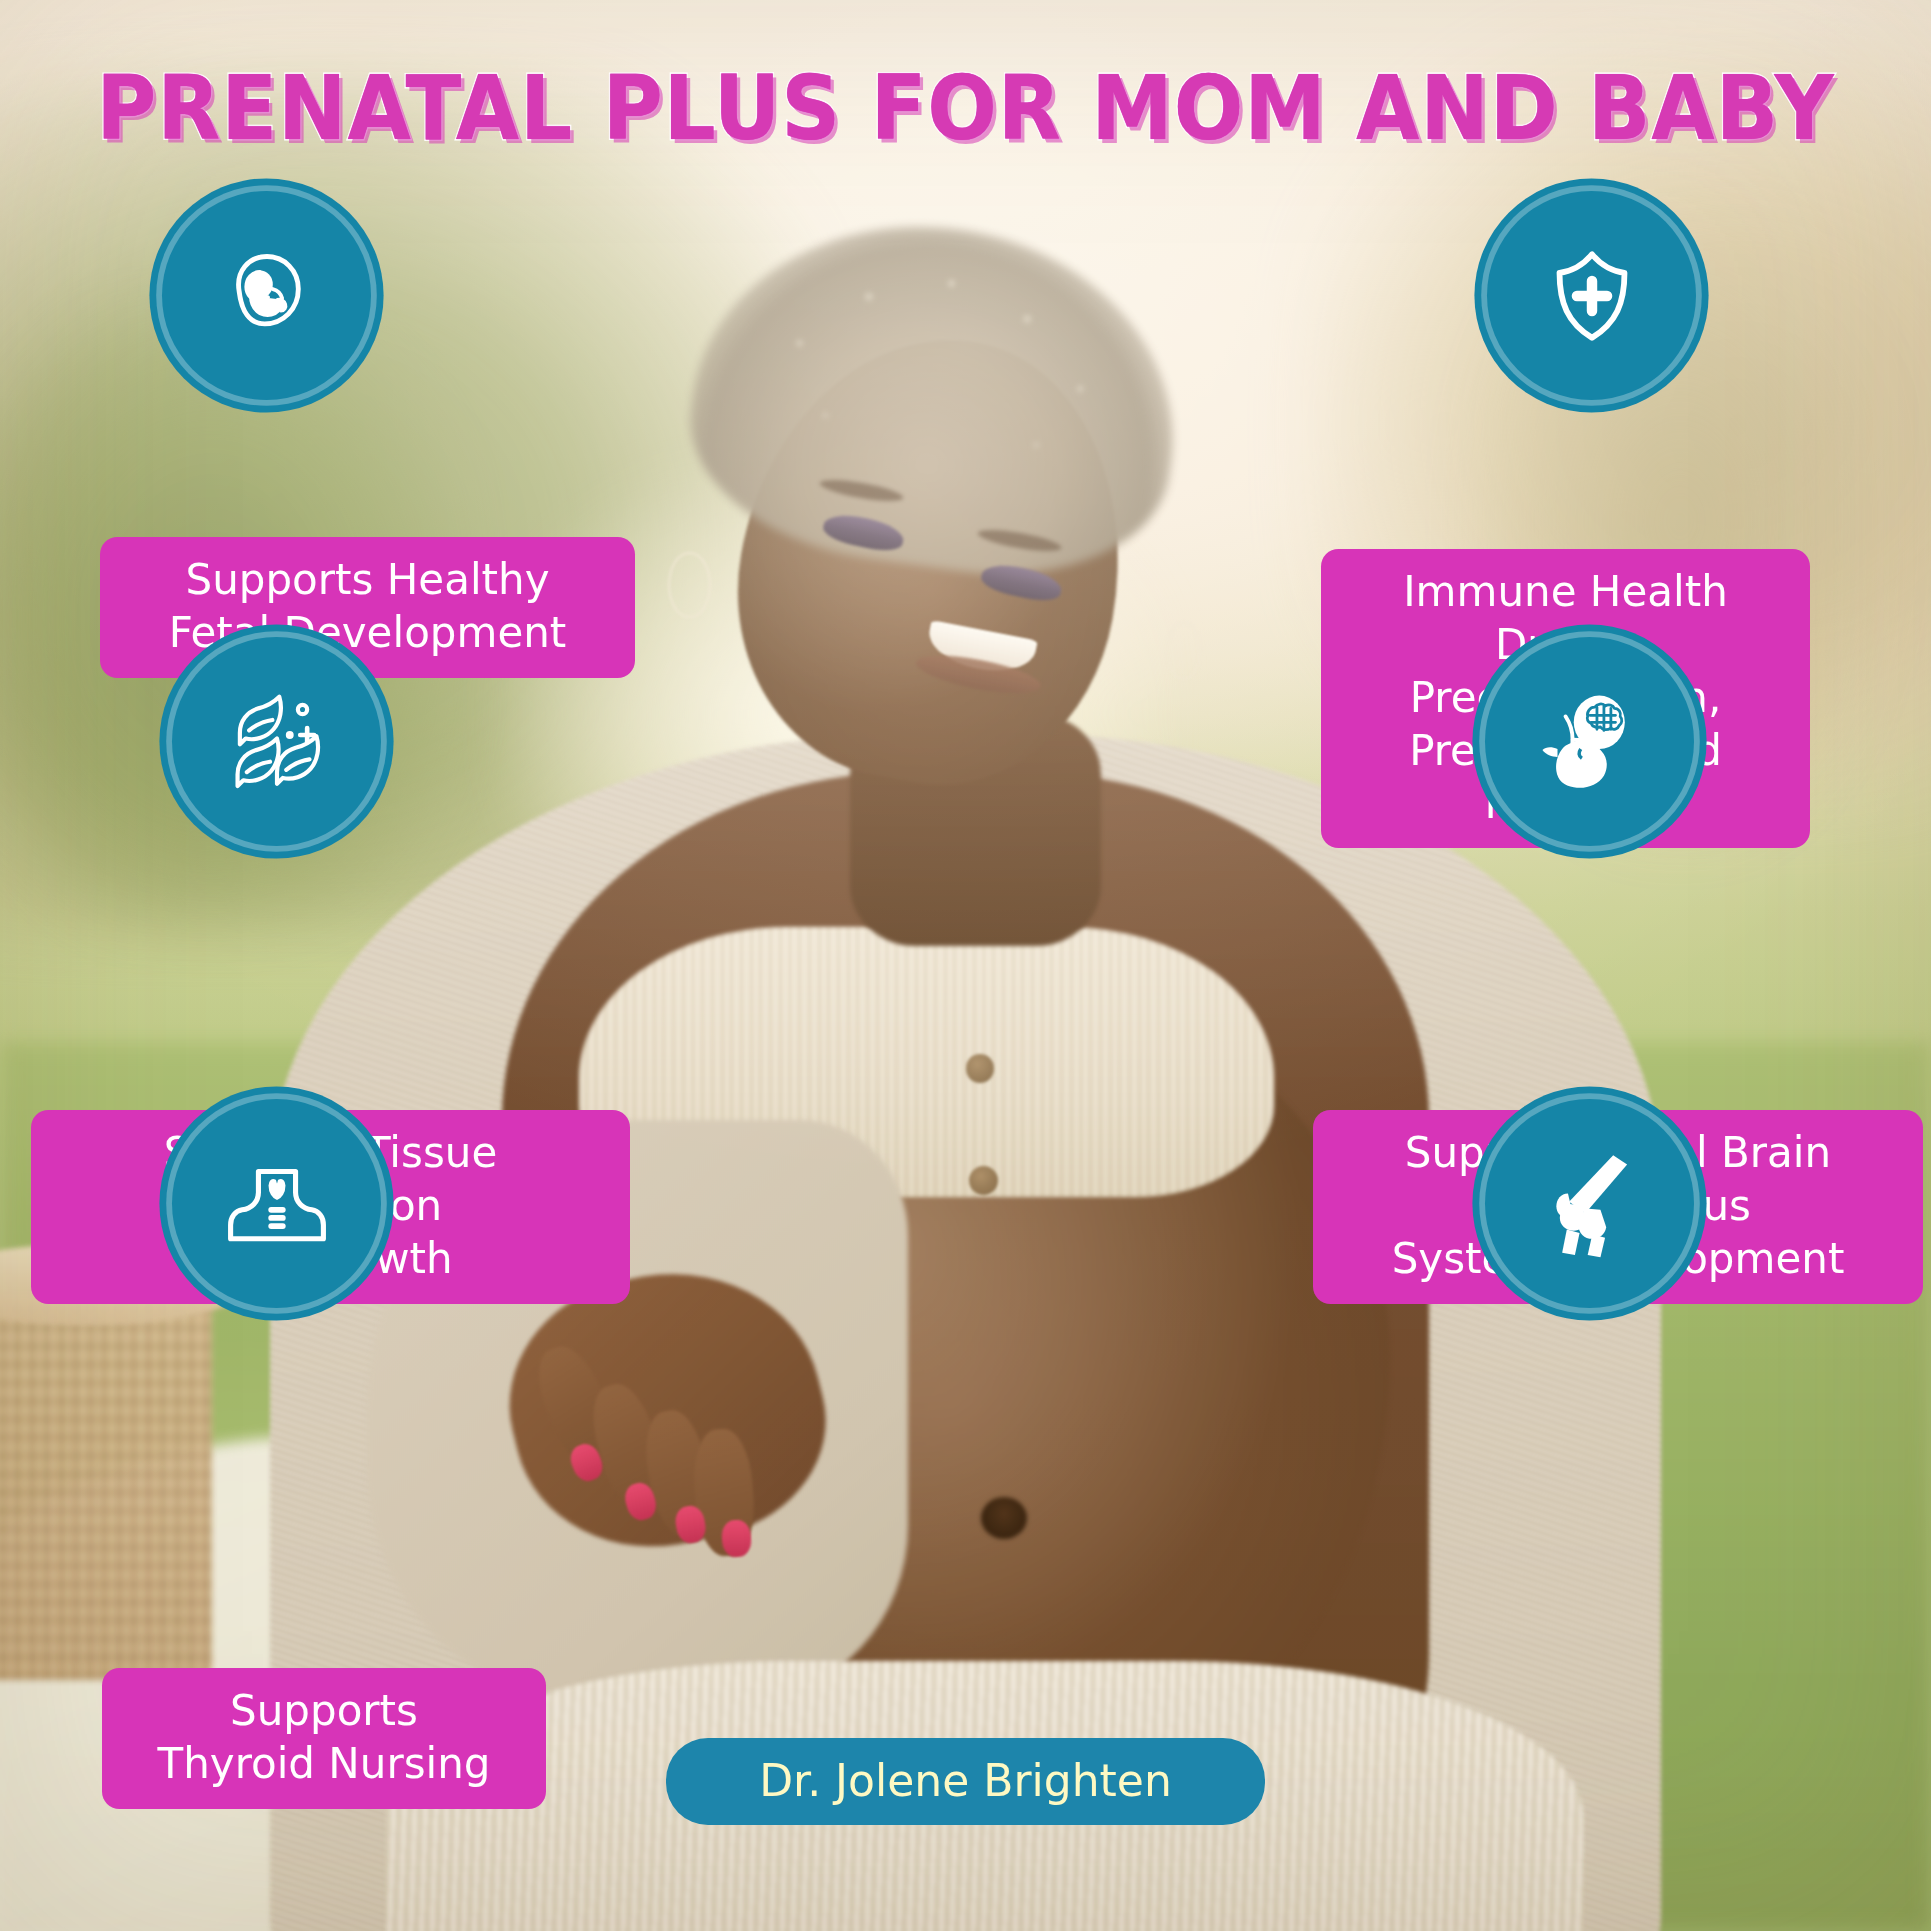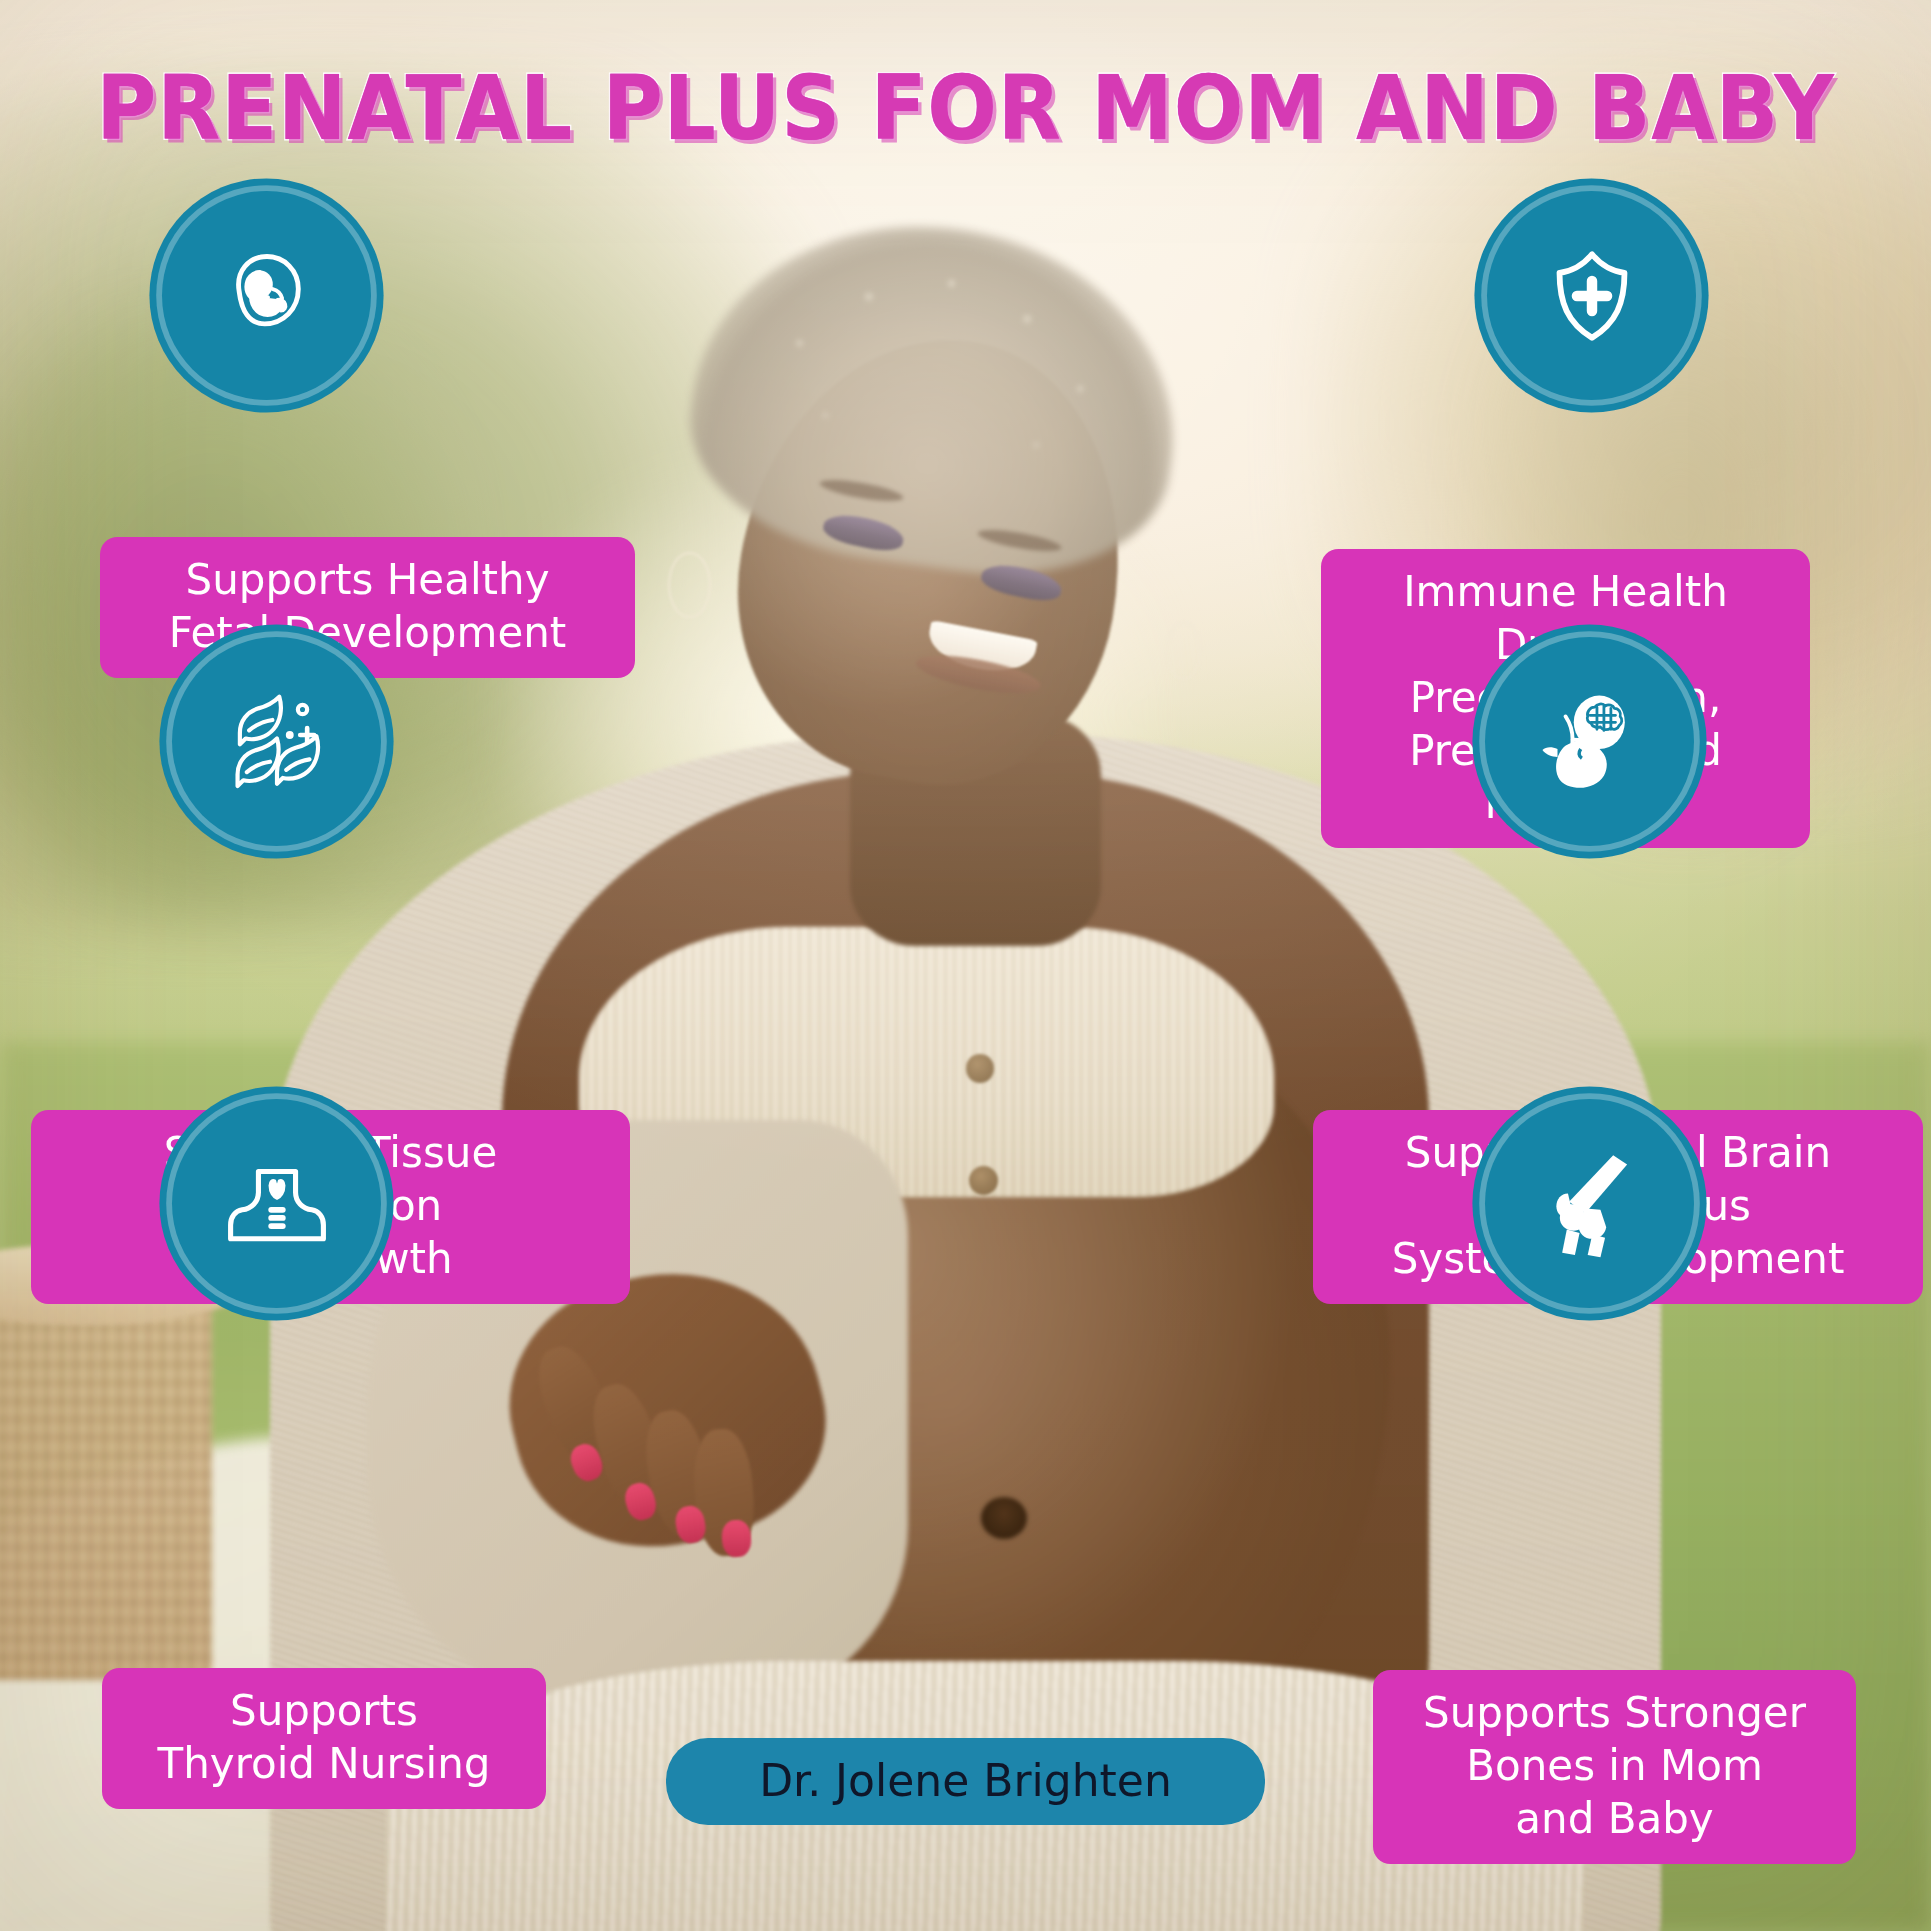--- a/index.html
+++ b/index.html
@@ -322,21 +322,21 @@
     padding:17.4px 29px;
     text-align:center;
     white-space:pre-line;
   }
 
   
   .name-pill{
     position:absolute;
     background:#1d85ab;
     border-radius:42px;
-    color:#0f172a;
+    color:#fef9c3;
     font-family:"DejaVu Sans", sans-serif;
     font-size:44px;
     line-height:1.1;
     padding:19.3px 44px;
     text-align:center;
     white-space:nowrap;
   }
 
   
   #badge-fetal   { left:162px;  top:191px;  }
@@ -504,21 +504,18 @@
         <svg viewBox="0 0 100 100" fill="#ffffff">
           <path d="M70 8 L82 16 L46 58 L32 48 Z"></path>
           <path d="M31 41c-6 0-10 5-10 11 0 5 3 9 8 10l6-4z"></path>
           <path d="M32 50c-5 2-8 7-8 12 0 6 5 11 12 11 5 0 9-3 11-7l-4-15z"></path>
           <path d="M49 54c-6 2-9 8-9 14 0 7 5 12 12 12 6 0 11-4 12-10l-5-15z"></path>
           <path d="M30 72 L41 75 L37 94 L26 92 Z"></path>
           <path d="M52 76 L63 79 L59 96 L48 94 Z"></path>
         </svg>
       </span>
     </div>
-    <div class="pill" id="pill-bones">Supports Stronger
-Bones in Mom
-and Baby</div>
 
     <div class="name-pill" id="name-badge">Dr. Jolene Brighten</div>
 
   </div>
 </div>
 
 
 </body></html>

